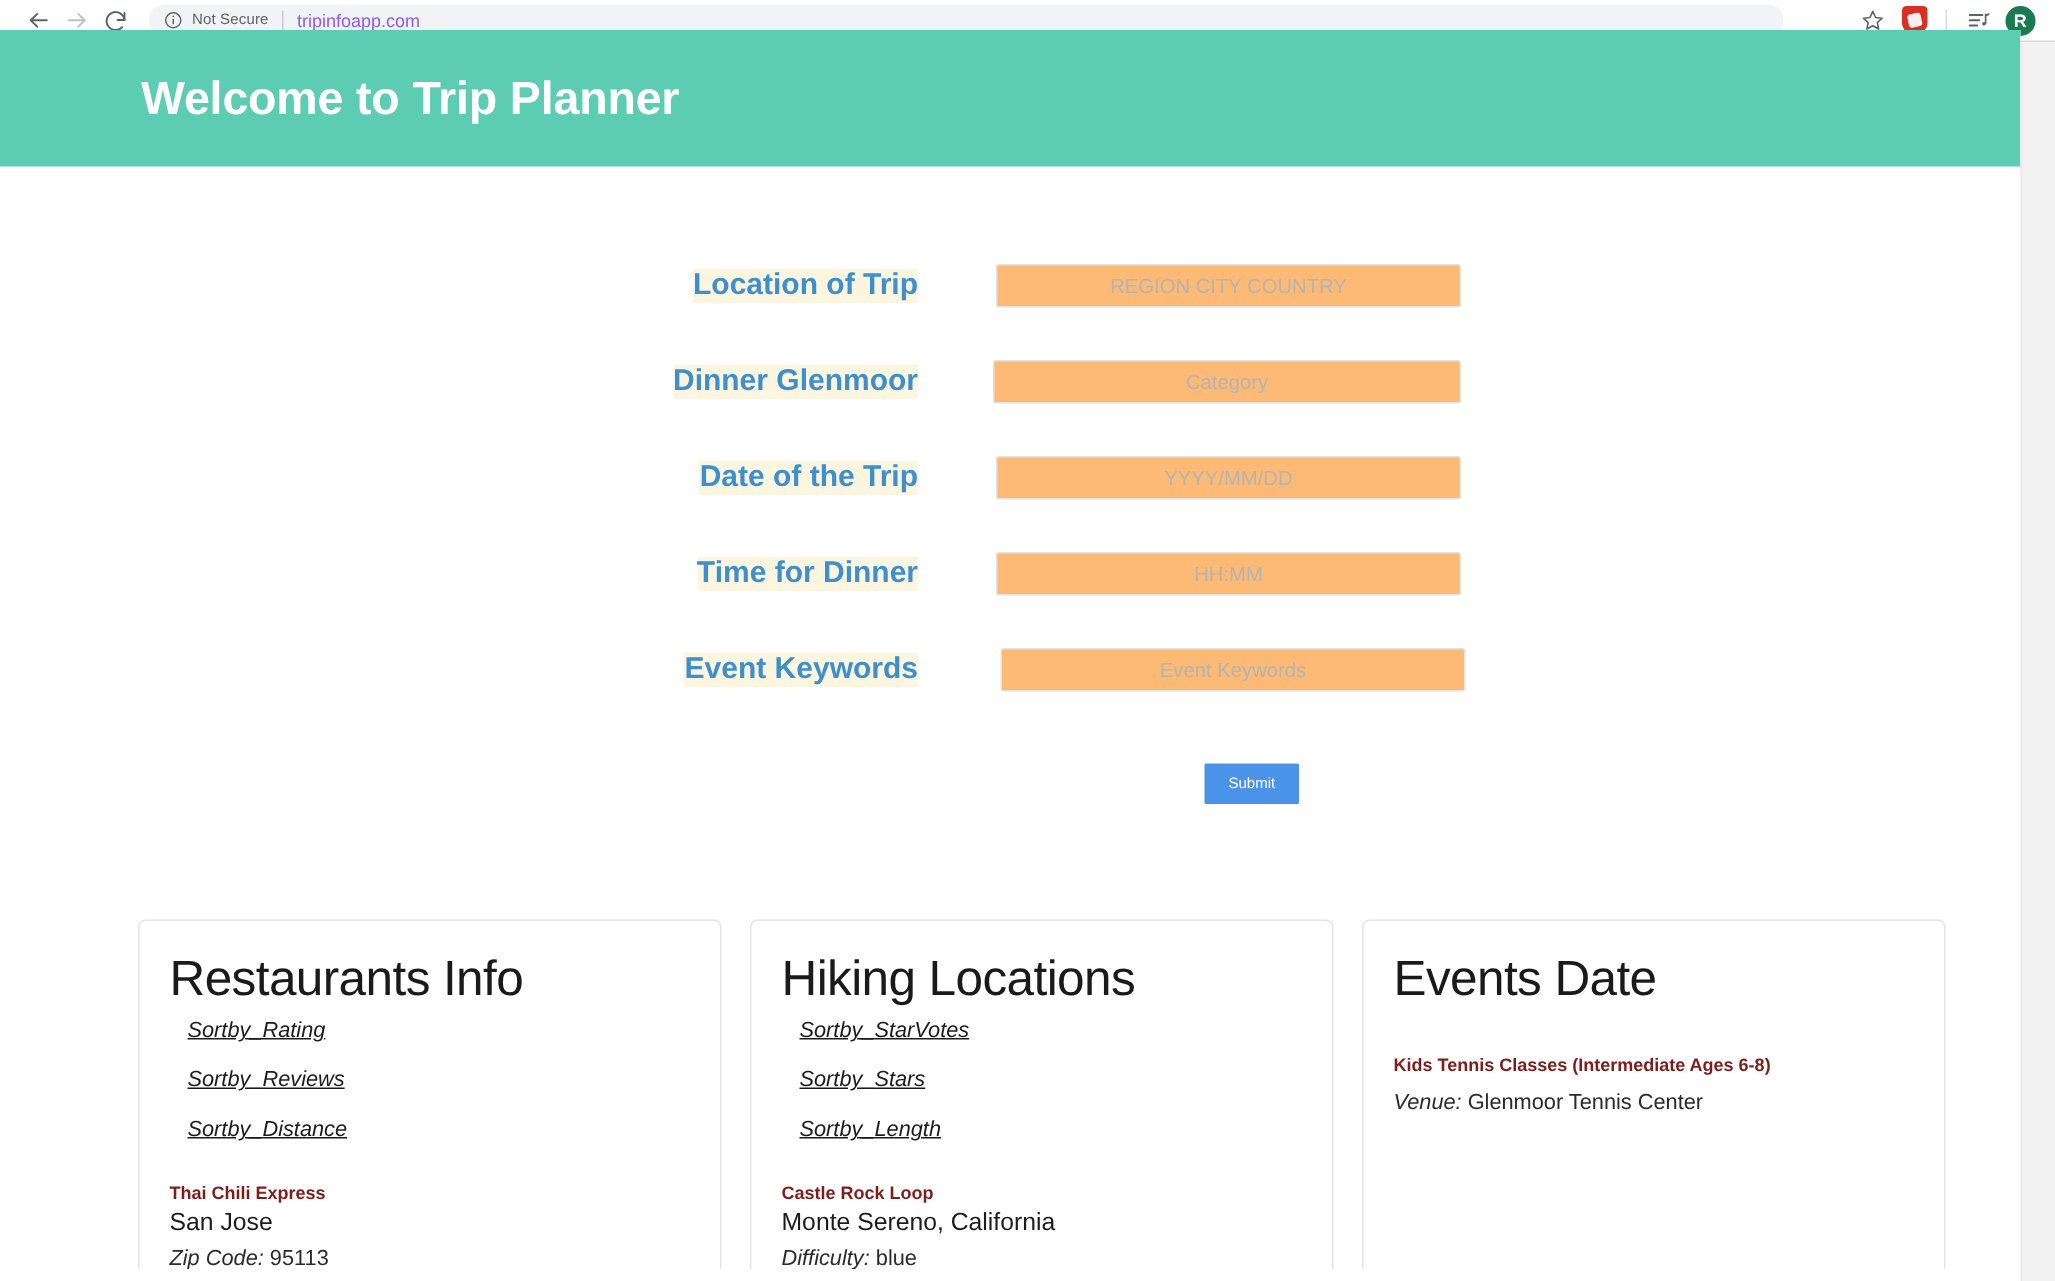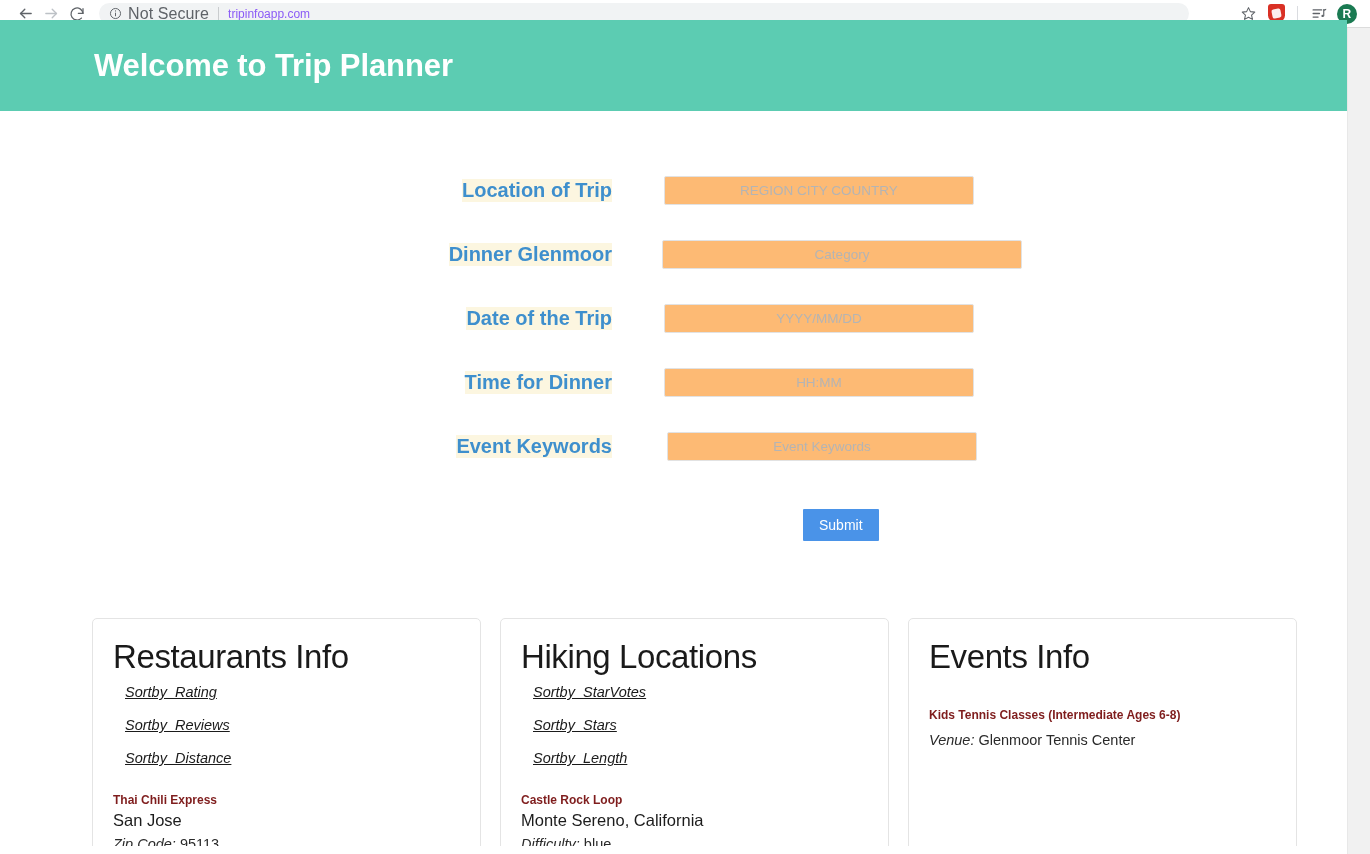--- a/index.html
+++ b/index.html
@@ -34,21 +34,21 @@
     height: 21px;
     flex: 1 1 auto;
     background: #f1f3f4;
     border-radius: 11px;
     display: flex; align-items: center;
     padding: 0 10px;
     max-width: 1090px;
   }
   .info-icon { color: #5f6368; display: flex; align-items: center; margin-right: 6px; }
   .notsecure {
-    font-size: 16px; color: #5f6368;
+    font-size: 10px; color: #5f6368;
     letter-spacing: .1px; white-space: nowrap;
   }
   .omni-sep {
     width: 1px; height: 14px; background: #c9ccce;
     margin: 0 9px;
   }
   .url-text {
     font-size: 12px; color: #8b5cf6; white-space: nowrap;
   }
 
@@ -146,33 +146,33 @@
     background: #fdba74;
     font-family: "Liberation Sans", sans-serif;
     font-size: 13.5px;
     color: #555555;
     text-align: center;
     outline: none;
     padding: 0 6px;
   }
   .form-input::placeholder { color: #b4b4b4; }
   .in-w1 { width: 310px; }
-  .in-w2 { width: 360px; }
+  .in-w2 { width: 312px; }
 
   .submit-row {
     display: flex;
     padding-left: 803px;
     margin-top: 31px;
   }
   .submit-btn {
     background: #4a93e8;
     color: #ffffff;
     border: none;
     font-family: "Liberation Sans", sans-serif;
-    font-size: 14px;
+    font-size: 10px;
     padding: 8px 16px;
     cursor: pointer;
     border-radius: 1px;
   }
 
   
   .cards-row {
     display: flex;
     margin-top: 77px;
     padding-left: 92px;
@@ -385,21 +385,21 @@
         <div class="item-sub">Monte Sereno, California</div>
         <div class="item-kv">
           <span class="k">Difficulty:</span>
           <span class="v">blue</span>
         </div>
 
       </div>
     </div>
 
     <div class="card">
-      <h2>Events Info</h2>
+      <h2>Events Date</h2>
       <div class="item-block">
         <div class="item-title wrapping">Kids Tennis Classes (Intermediate Ages 6-8)</div>
         <div class="item-kv">
           <span class="k">Venue:</span>
           <span class="v">Glenmoor Tennis Center</span>
         </div>
       </div>
     </div>
 
   </div>

